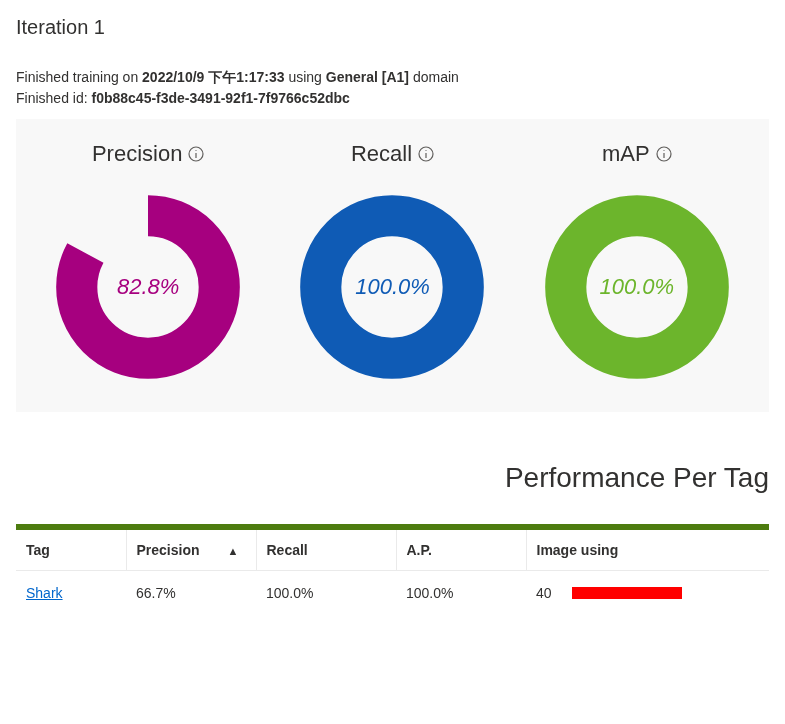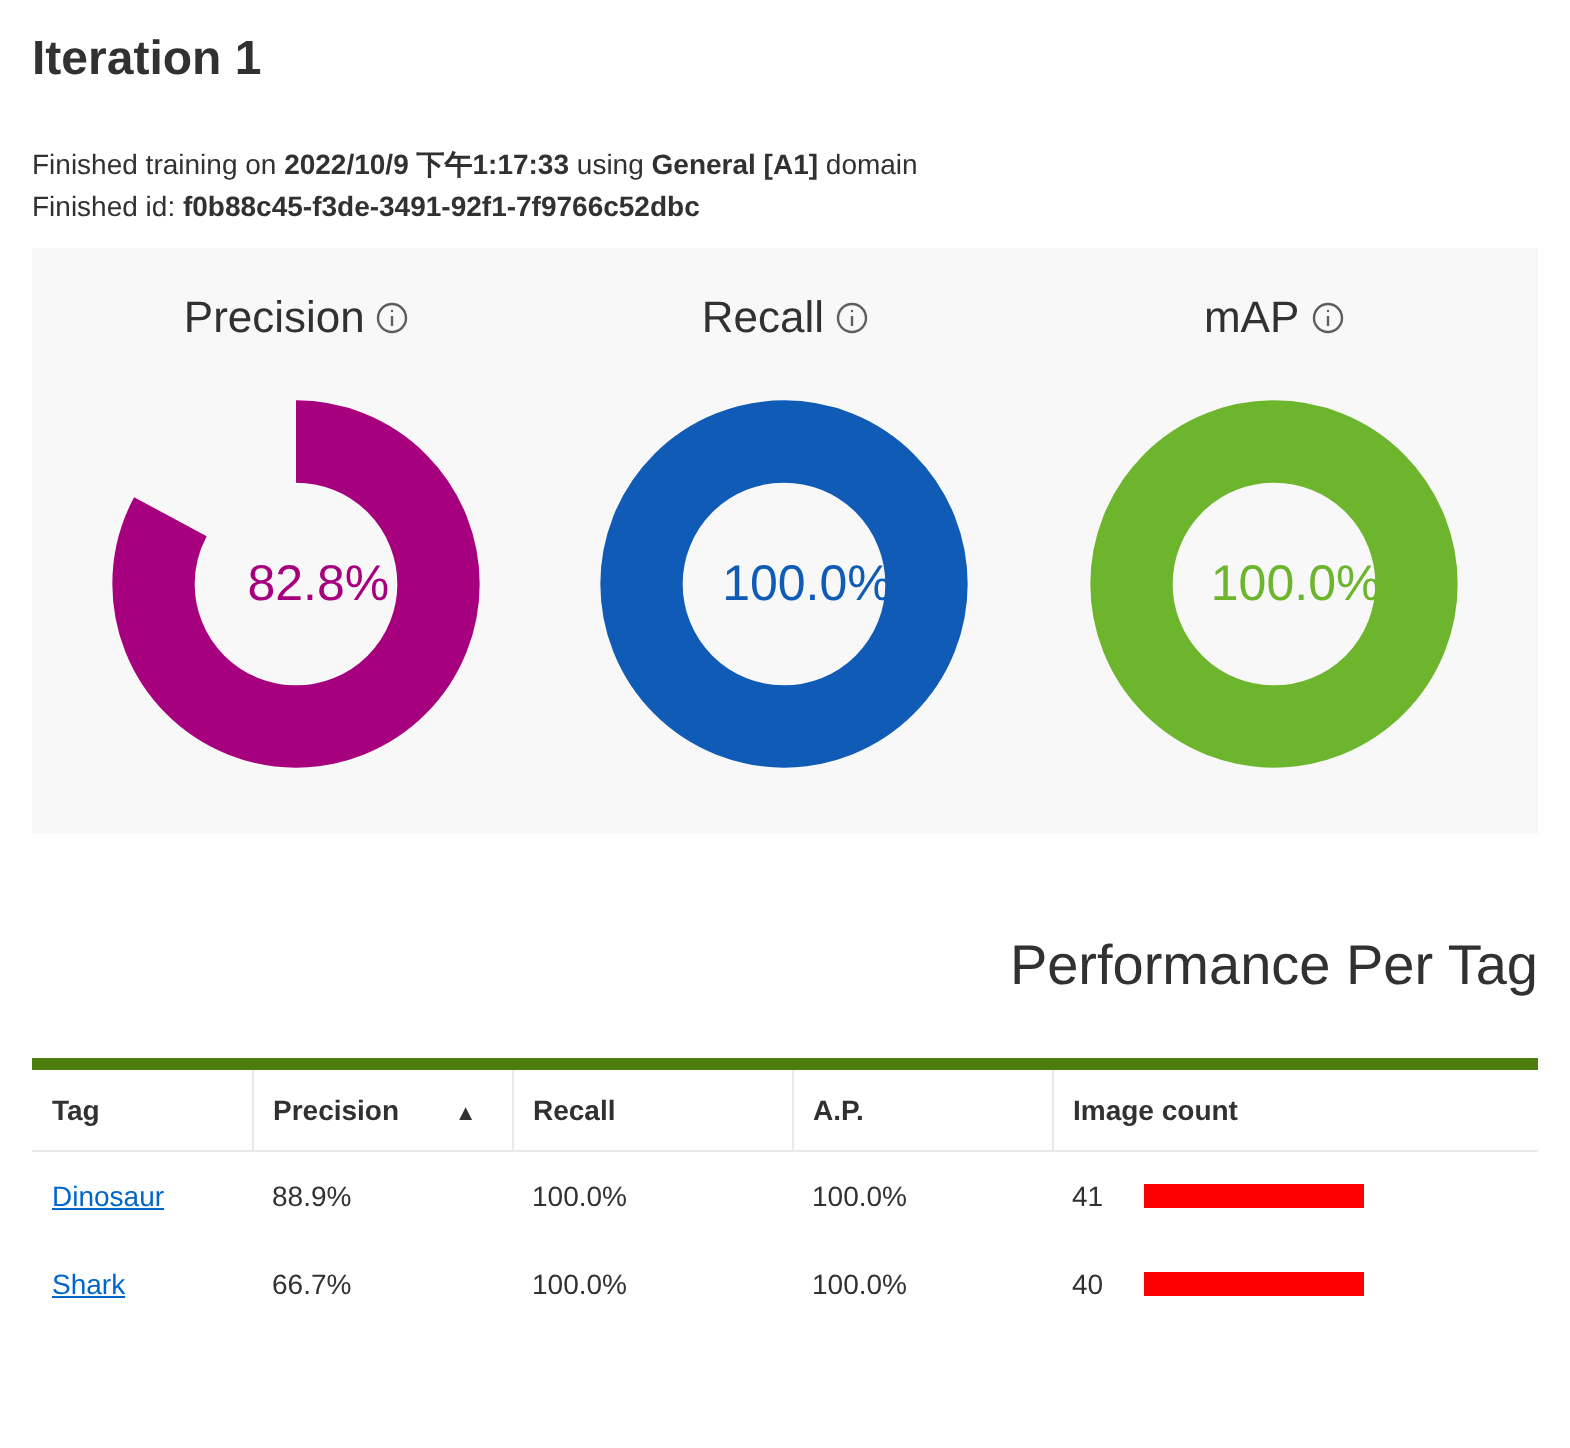--- a/index.html
+++ b/index.html
@@ -8,22 +8,22 @@
       padding: 0;
     }
     body {
       font-family: "Segoe UI", Tahoma, Geneva, sans-serif;
       background: #ffffff;
       color: #323130;
       width: 785px;
       padding: 16px;
     }
     .page-title {
-      font-size: 24px;
-      font-weight: 700;
+      font-size: 20px;
+      font-weight: 400;
       color: #323130;
       margin-bottom: 28px;
     }
     .training-info {
       font-size: 14px;
       color: #323130;
       line-height: 1.5;
       margin-bottom: 10px;
       margin-top: 19px;
     }
@@ -73,28 +73,29 @@
       height: 190px;
     }
     .donut-wrap svg {
       width: 190px;
       height: 190px;
       transform: rotate(-90deg);
     }
     .donut-value {
       position: absolute;
       top: 0;
-      left: 11px;
+      left: 0;
       width: 100%;
       height: 100%;
       display: flex;
       align-items: center;
       justify-content: center;
-      font-size: 25px;
-      font-weight: 400;
+      font-size: 22px;
+      font-weight: 400;
+      font-style: italic;
     }
     .donut-value.purple { color: #a6007f; }
     .donut-value.blue { color: #0f5bb5; }
     .donut-value.green { color: #6cb52c; }
     .section-heading {
       font-size: 28px;
       font-weight: 400;
       color: #323130;
       margin-bottom: 30px;
       text-align: right;
@@ -225,36 +226,24 @@
 <table class="perf-table">
   <thead>
     <tr>
       <th class="col-tag">Tag</th>
       <th class="col-prec">
         <span>Precision</span>
         <span class="sort-icon">▲</span>
       </th>
       <th class="col-recall">Recall</th>
       <th class="col-ap">A.P.</th>
-      <th class="col-count">Image count</th>
+      <th class="col-count">Image using</th>
     </tr>
   </thead>
   <tbody>
-    <tr>
-      <td><a href="#">Dinosaur</a></td>
-      <td>88.9%</td>
-      <td>100.0%</td>
-      <td>100.0%</td>
-      <td>
-        <div class="count-cell">
-          <span class="count-num">41</span>
-          <div class="count-bar"></div>
-        </div>
-      </td>
-    </tr>
     <tr>
       <td><a href="#">Shark</a></td>
       <td>66.7%</td>
       <td>100.0%</td>
       <td>100.0%</td>
       <td>
         <div class="count-cell">
           <span class="count-num">40</span>
           <div class="count-bar"></div>
         </div>

